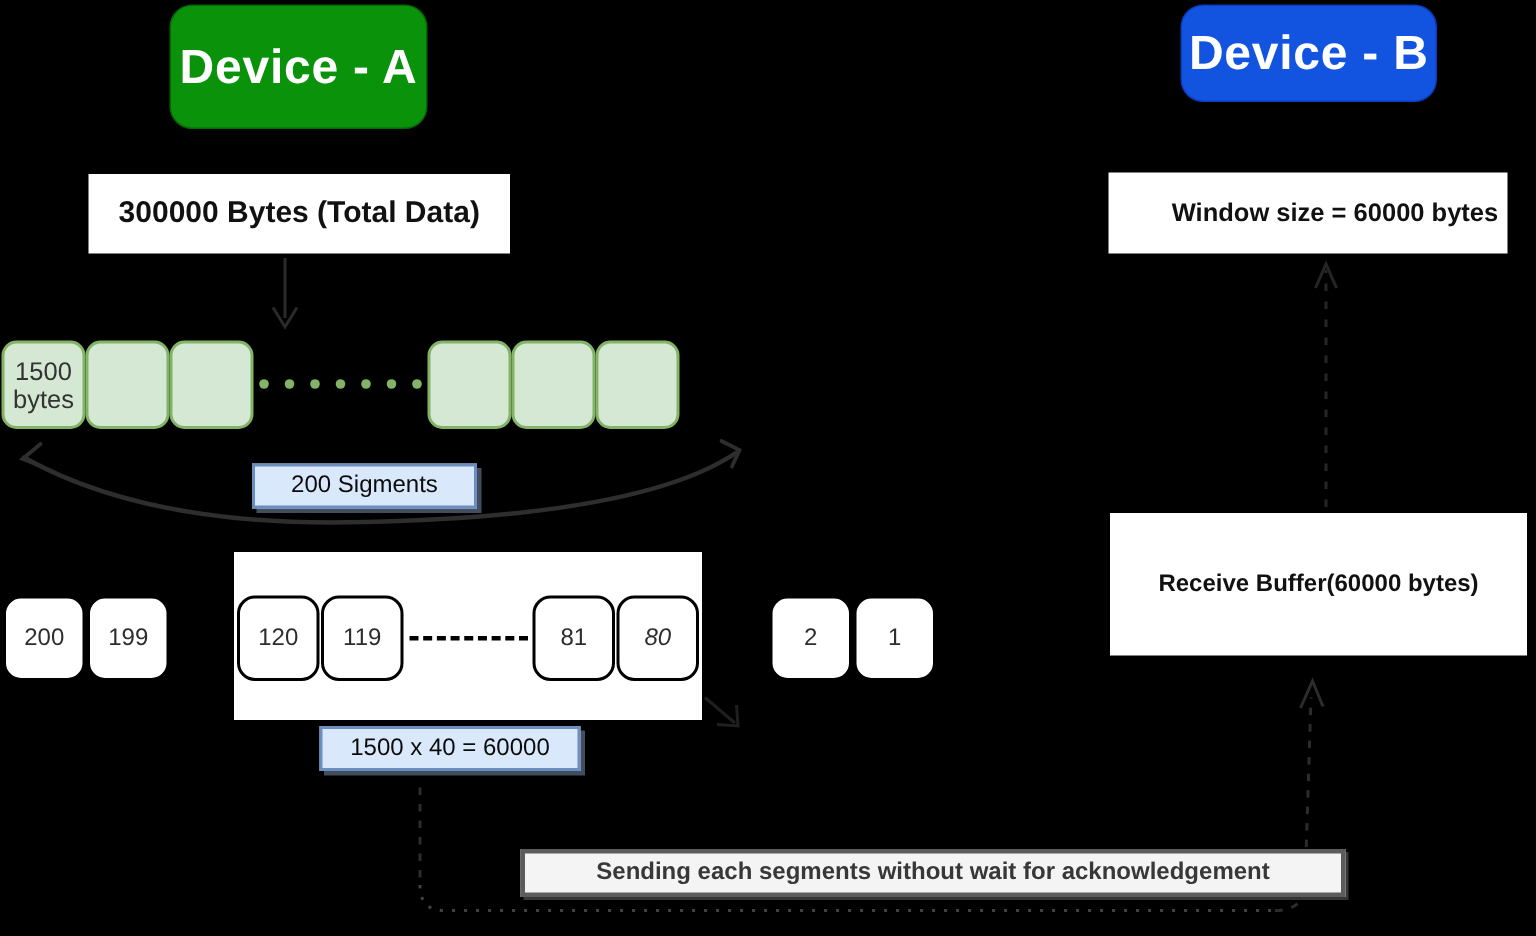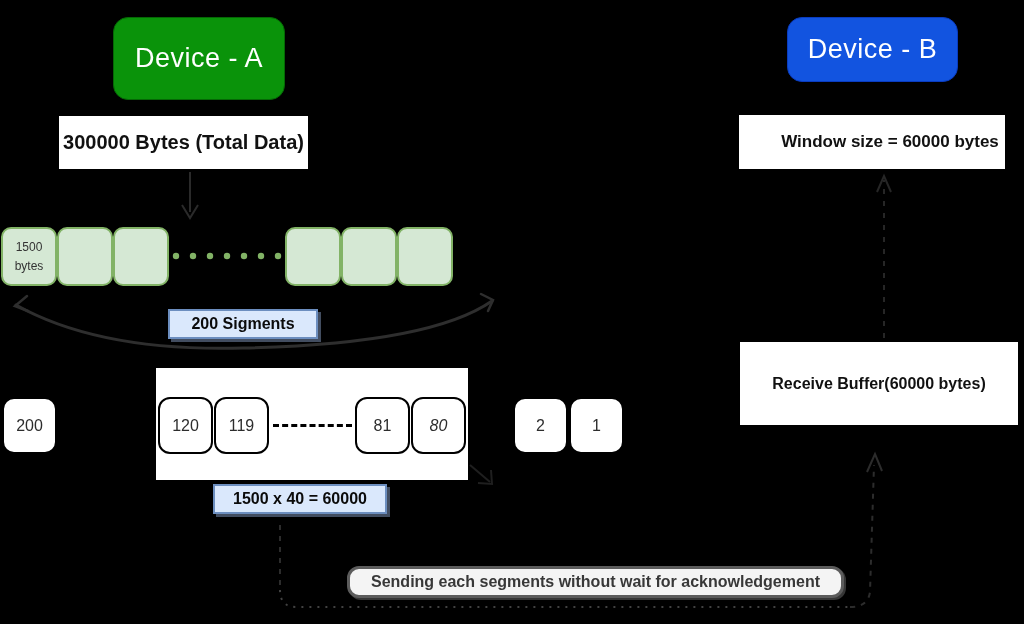--- a/index.html
+++ b/index.html
@@ -3,35 +3,35 @@
 <meta charset="utf-8">
 <style>
   html,body{margin:0;padding:0;background:#000;}
   #stage{
     position:relative;width:1024px;height:624px;background:#000000;overflow:hidden;
     font-family:"Liberation Sans", sans-serif;
   }
   .abs{position:absolute;box-sizing:border-box;}
   .center{display:flex;align-items:center;justify-content:center;text-align:center;}
   .device{
-    border-radius:15px;color:#ffffff;font-weight:normal;font-size:27px;letter-spacing:0.5px;margin-top:14px;
+    border-radius:15px;color:#ffffff;font-weight:bold;font-size:32px;letter-spacing:0.5px;
   }
   .device-a{background:#0a930a;border:1px solid #056805;}
   .device-b{background:#1254e0;border:1px solid #0a3cc0;}
   .whitebox{background:#ffffff;color:#111111;font-weight:bold;}
   .seg-green{
     background:#d5e8d4;border:2.5px solid #82b366;border-radius:10px;
-    color:#333333;font-size:12px;line-height:19px;
+    color:#333333;font-size:17px;line-height:19px;
   }
   .numbox{
     background:#ffffff;border:2px solid #000000;border-radius:12px;
     color:#2d2d2d;font-size:16px;
   }
   .bluelabel{
-    background:#dae8fc;border:2.5px solid #6c8ebf;color:#0b0b0b;font-weight:bold;font-size:16px;
+    background:#dae8fc;border:2.5px solid #6c8ebf;color:#0b0b0b;font-weight:normal;font-size:16px;
     box-shadow:3px 3px 0 rgba(120,140,175,0.55);
   }
   .graynote{
     background:#f4f4f4;border:3px solid #5c5c5c;color:#383838;font-weight:bold;font-size:16px;
     box-shadow:2px 2px 0 rgba(90,90,90,0.6);
   }
   .winrect{background:#ffffff;}
   .blackdash{border-top:3px dashed #000000;}
   svg.overlay{position:absolute;left:0;top:0;pointer-events:none;}
 </style>
@@ -82,21 +82,21 @@
   </svg>
 
   <div class="abs center device device-a" style="left:113px;top:3px;width:172px;height:83px;">
     <span>Device - A</span>
   </div>
 
   <div class="abs center device device-b" style="left:787px;top:3px;width:171px;height:65px;">
     <span>Device - B</span>
   </div>
 
-  <div class="abs center whitebox" style="left:59px;top:116px;width:249px;height:53px;font-size:20px;">
+  <div class="abs center whitebox" style="left:59px;top:116px;width:281px;height:53px;font-size:20px;">
     <span>300000 Bytes (Total Data)</span>
   </div>
 
   <div class="abs center whitebox" style="left:739px;top:115px;width:266px;height:54px;font-size:17px;padding-left:36px;">
     <span>Window size = 60000 bytes</span>
   </div>
 
   <div class="abs center seg-green" style="left:1px;top:227px;width:56px;height:59px;">
     <span>
       <span>1500</span><br>
@@ -113,44 +113,47 @@
     <span>200 Sigments</span>
   </div>
 
   <div class="abs winrect" style="left:156px;top:368px;width:312px;height:112px;">
     <div class="abs blackdash" style="left:117px;top:56px;width:79px;height:0;"></div>
   </div>
 
   <div class="abs center numbox" style="left:2px;top:397px;width:55px;height:57px;">
     <span>200</span>
   </div>
+  <div class="abs center numbox" style="left:58px;top:397px;width:55px;height:57px;">
+    <span>199</span>
+  </div>
   <div class="abs center numbox" style="left:158px;top:397px;width:55px;height:57px;align-items:center;">
     <span>120</span>
   </div>
   <div class="abs center numbox" style="left:214px;top:397px;width:55px;height:57px;">
     <span>119</span>
   </div>
   <div class="abs center numbox" style="left:355px;top:397px;width:55px;height:57px;text-align:center;">
     <span>81</span>
   </div>
   <div class="abs center numbox" style="left:411px;top:397px;width:55px;height:57px;font-style:italic;">
     <span>80</span>
   </div>
   <div class="abs center numbox" style="left:513px;top:397px;width:55px;height:57px;">
     <span>2</span>
   </div>
   <div class="abs center numbox" style="left:569px;top:397px;width:55px;height:57px;">
     <span>1</span>
   </div>
 
-  <div class="abs center whitebox" style="left:740px;top:342px;width:278px;height:83px;font-size:16px;">
+  <div class="abs center whitebox" style="left:740px;top:342px;width:278px;height:95px;font-size:16px;">
     <span>Receive Buffer(60000 bytes)</span>
   </div>
 
   <div class="abs center bluelabel" style="left:213px;top:484px;width:174px;height:30px;">
     <span>1500 x 40 = 60000</span>
   </div>
 
-  <div class="abs center graynote" style="left:347px;top:566px;width:497px;height:32px;border-radius:12px;">
+  <div class="abs center graynote" style="left:347px;top:566px;width:550px;height:32px;">
     <span>Sending each segments without wait for acknowledgement</span>
   </div>
 
 </div>
 
 </body></html>

